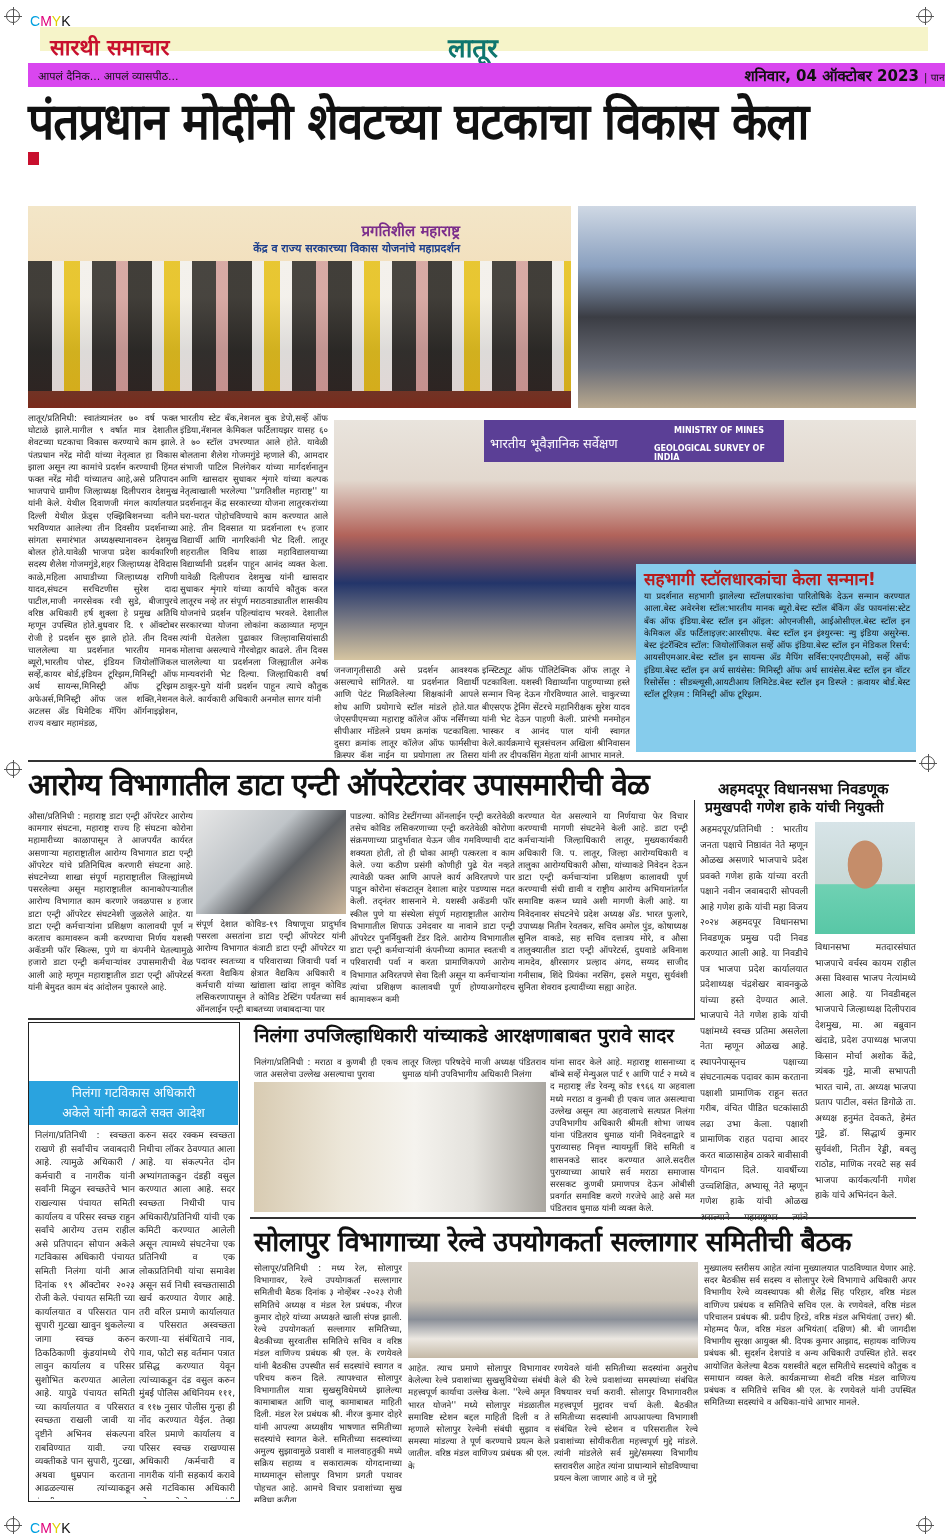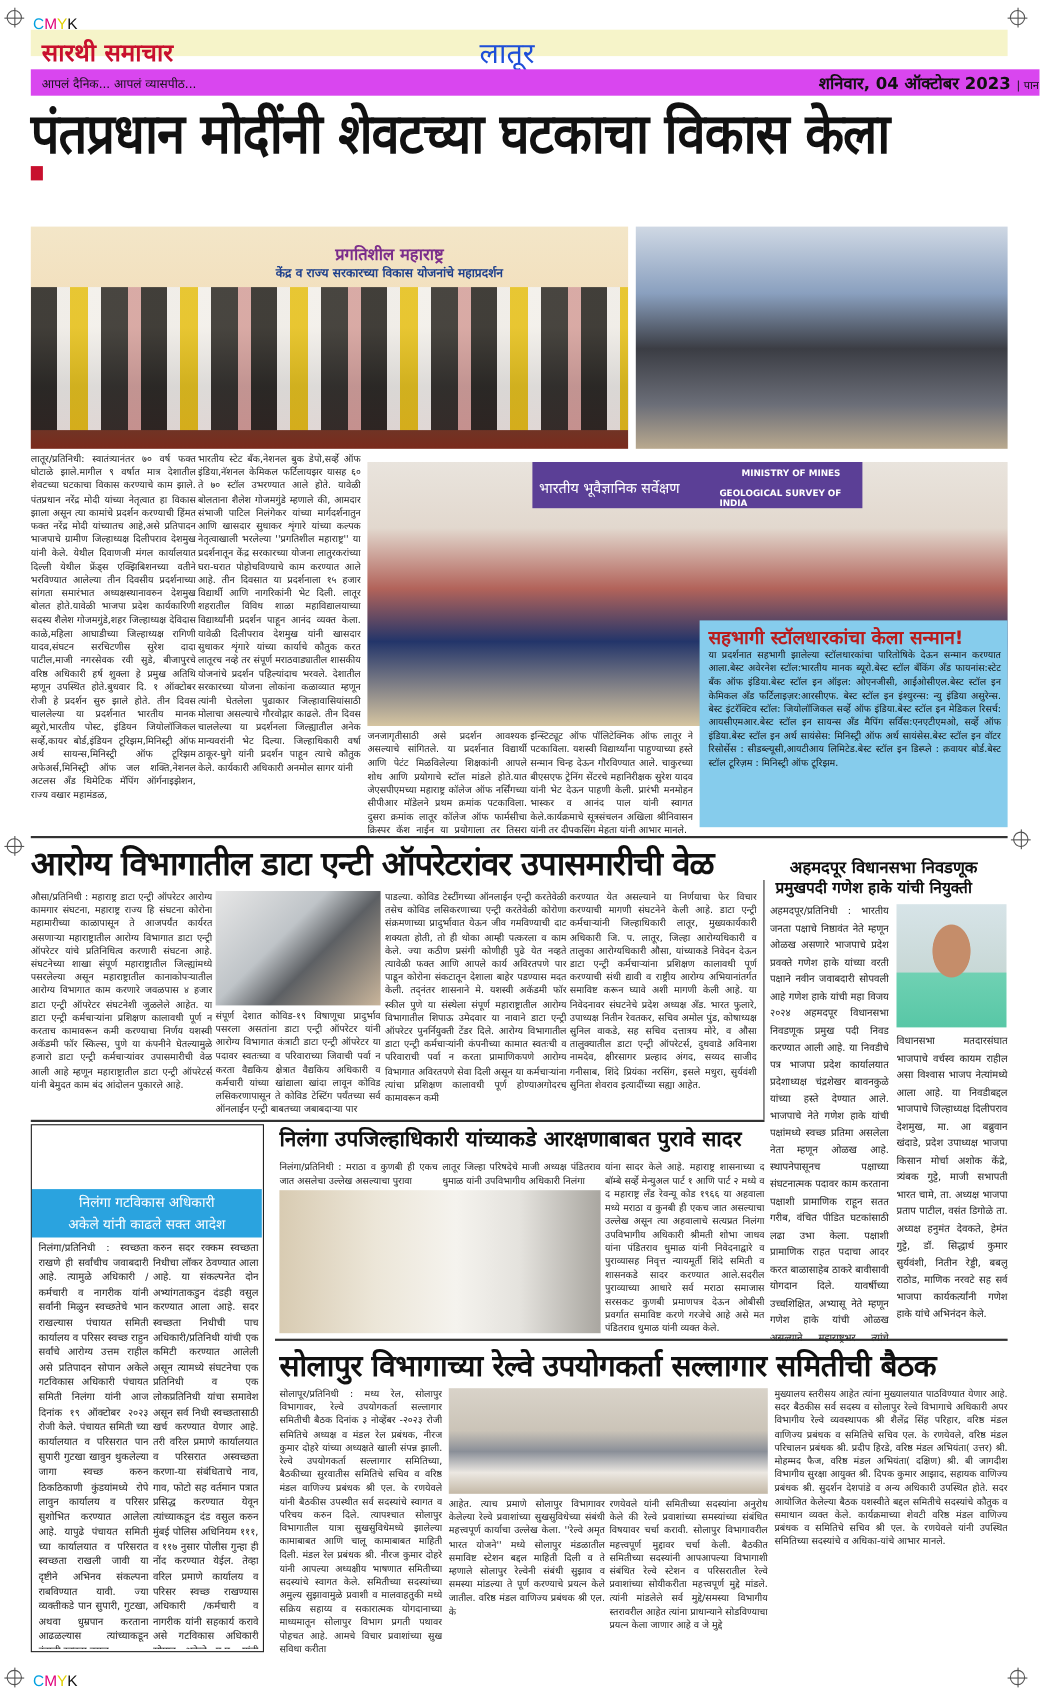--- a/index.html
+++ b/index.html
@@ -3,23 +3,23 @@
 <meta charset="utf-8">
 <style>
 *{box-sizing:border-box;margin:0;padding:0}
 body{width:945px;height:1538px;background:#fff;position:relative;overflow:hidden;font-family:"DejaVu Sans",sans-serif;color:#111}
 .abs{position:absolute}
 .cmyk{font-family:"Liberation Sans",sans-serif;font-size:14px;letter-spacing:0}
 .cmyk .c{color:#00a0e0}.cmyk .m{color:#e0007a}.cmyk .y{color:#e0d000}.cmyk .k{color:#111}
 .reg{width:14px;height:14px;border:1px solid #555;border-radius:50%;position:absolute}
 .reg:before{content:"";position:absolute;left:6px;top:-3px;width:1px;height:18px;background:#555}
 .reg:after{content:"";position:absolute;top:6px;left:-3px;height:1px;width:18px;background:#555}
-.masthead{left:28px;top:27px;width:888px;height:24px;background:#f6f4c9}
+.masthead{left:40px;top:27px;width:888px;height:24px;background:#f6f4c9}
 .brand{left:10px;top:4px;font-family:"DejaVu Sans",sans-serif;font-weight:bold;font-size:22px;color:#c8102e}
-.city{left:408px;top:2px;font-weight:normal;font-size:26px;color:#1d4ed8}
+.city{left:408px;top:2px;font-weight:bold;font-size:26px;color:#0f766e}
 .subbar{left:28px;top:63px;width:936px;height:24px;background:#d946ef}
 .tagline{left:10px;top:5px;font-size:11px}
 .dateline{right:10px;top:2px;font-size:15px;font-weight:bold}
 .dateline small{font-size:10px;font-weight:normal}
 .lead{left:28px;top:92px;width:888px;font-size:46px;font-weight:900;line-height:54px;letter-spacing:-1px;transform:scaleY(1.1);transform-origin:top left;white-space:nowrap;font-family:"DejaVu Sans",sans-serif}
 .sub{left:28px;top:150px;width:888px;font-size:13.5px;white-space:nowrap}
 .sq{display:inline-block;width:11px;height:13px;background:#c8102e;vertical-align:-2px;margin-right:6px}
 .photo{position:absolute;overflow:hidden}
 .txt{position:absolute;font-size:8.6px;line-height:12.2px;text-align:justify;color:#222;overflow:hidden}
 .hl{position:absolute;font-weight:bold;white-space:nowrap;color:#111}
@@ -58,21 +58,21 @@
     <small> | </small><small>पान 6</small>
   </div>
 </div>
 
 <div class="abs lead">पंतप्रधान मोदींनी शेवटच्या घटकाचा विकास केला</div>
 <div class="abs sub">
   <span class="sq"></span>
 </div>
 
 <div class="photo" style="left:28px;top:206px;width:543px;height:202px;background:linear-gradient(180deg,#f3e6c8 0%,#f2ddb9 45%,#5a4a3a 72%,#7a2a1c 100%)">
-  <div class="abs" style="left:196px;top:14px;width:260px;text-align:center">
+  <div class="abs" style="left:172px;top:14px;width:260px;text-align:right">
     <div style="font-size:15px;font-weight:bold;color:#7b2d8b">प्रगतिशील महाराष्ट्र</div>
     <div style="font-size:11px;font-weight:bold;color:#1d3f8c;white-space:nowrap">केंद्र व राज्य सरकारच्या विकास योजनांचे महाप्रदर्शन</div>
   </div>
   <div class="abs" style="left:0;top:55px;width:543px;height:130px;background:repeating-linear-gradient(90deg,#222 0 24px,#f0f0f0 24px 36px,#e6c21a 36px 52px,#f4f4f4 52px 64px,#2a2a2a 64px 88px,#d4a1a1 88px 100px);opacity:.85"></div>
 </div>
 
 <div class="photo" style="left:578px;top:206px;width:338px;height:202px;background:linear-gradient(180deg,#cfd8e4 0%,#8aa0bf 30%,#3b3d44 55%,#6b6e78 80%,#b9a98f 100%)"></div>
 
 <div class="txt" style="left:28px;top:412px;width:150px;height:345px">लातूर/प्रतिनिधी: स्वातंत्र्यानंतर ७० वर्ष फक्त घोटाळे झाले.मागील ९ वर्षात मात्र देशातील शेवटच्या घटकाचा विकास करण्याचे काम झाले. पंतप्रधान नरेंद्र मोदी यांच्या नेतृत्वात हा विकास झाला असून त्या कामांचे प्रदर्शन करण्याची हिंमत फक्त नरेंद्र मोदी यांच्यातच आहे,असे प्रतिपादन भाजपाचे ग्रामीण जिल्हाध्यक्ष दिलीपराव देशमुख यांनी केले. येथील दिवाणजी मंगल कार्यालयात दिल्ली येथील फ्रेंड्स एक्झिबिशनच्या वतीने भरविण्यात आलेल्या तीन दिवसीय प्रदर्शनाच्या सांगता समारंभात अध्यक्षस्थानावरुन देशमुख बोलत होते.यावेळी भाजपा प्रदेश कार्यकारिणी सदस्य शैलेश गोजमगुंडे,शहर जिल्हाध्यक्ष देविदास काळे,महिला आघाडीच्या जिल्हाध्यक्ष रागिणी यादव,संघटन सरचिटणीस सुरेश दादा पाटील,माजी नगरसेवक रवी सुडे, बीजापुरचे वरिष्ठ अधिकारी हर्ष शुक्ला हे प्रमुख अतिथि म्हणून उपस्थित होते.बुधवार दि. १ ऑक्टोबर रोजी हे प्रदर्शन सुरु झाले होते. तीन दिवस चाललेल्या या प्रदर्शनात भारतीय मानक ब्यूरो,भारतीय पोस्ट, इंडियन जियोलॉजिकल सर्व्हे,कायर बोर्ड,इंडियन टूरिझम,मिनिस्ट्री ऑफ अर्थ सायन्स,मिनिस्ट्री ऑफ टूरिझम अफेअर्स,मिनिस्ट्री ऑफ जल शक्ति,नेशनल अटलस अँड थिमेटिक मॅपिंग ऑर्गनाइझेशन, राज्य वखार महामंडळ,</div>
 <div class="txt" style="left:180px;top:412px;width:148px;height:345px">भारतीय स्टेट बँक,नेशनल बुक डेपो,सर्व्हे ऑफ इंडिया,नॅशनल केमिकल फर्टिलायझर यासह ६० ते ७० स्टॉल उभरण्यात आले होते. यावेळी बोलताना शैलेश गोजमगुंडे म्हणाले की, आमदार संभाजी पाटिल निलंगेकर यांच्या मार्गदर्शनातुन आणि खासदार सुधाकर शृंगारे यांच्या कल्पक नेतृत्वाखाली भरलेल्या ''प्रगतिशील महाराष्ट्र'' या प्रदर्शनातून केंद्र सरकारच्या योजना लातुरकरांच्या घरा-घरात पोहोचविण्याचे काम करण्यात आले आहे. तीन दिवसात या प्रदर्शनाला १५ हजार विद्यार्थी आणि नागरिकांनी भेट दिली. लातूर शहरातील विविध शाळा महाविद्यालयाच्या विद्यार्थ्यांनी प्रदर्शन पाहून आनंद व्यक्त केला. यावेळी दिलीपराव देशमुख यांनी खासदार सुधाकर शृंगारे यांच्या कार्याचे कौतुक करत लातूरच नव्हे तर संपूर्ण मराठवाड्यातील शासकीय योजनांचे प्रदर्शन पहिल्यांदाच भरवले. देशातील सरकारच्या योजना लोकांना कळाव्यात म्हणून त्यांनी घेतलेला पुढाकार जिल्हावासियांसाठी मोलाचा असल्याचे गौरवोद्गार काढले. तीन दिवस चाललेल्या या प्रदर्शनला जिल्ह्यातील अनेक मान्यवरांनी भेट दिल्या. जिल्हाधिकारी वर्षा ठाकूर-घुगे यांनी प्रदर्शन पाहून त्याचे कौतुक केले. कार्यकारी अधिकारी अनमोल सागर यांनी</div>

